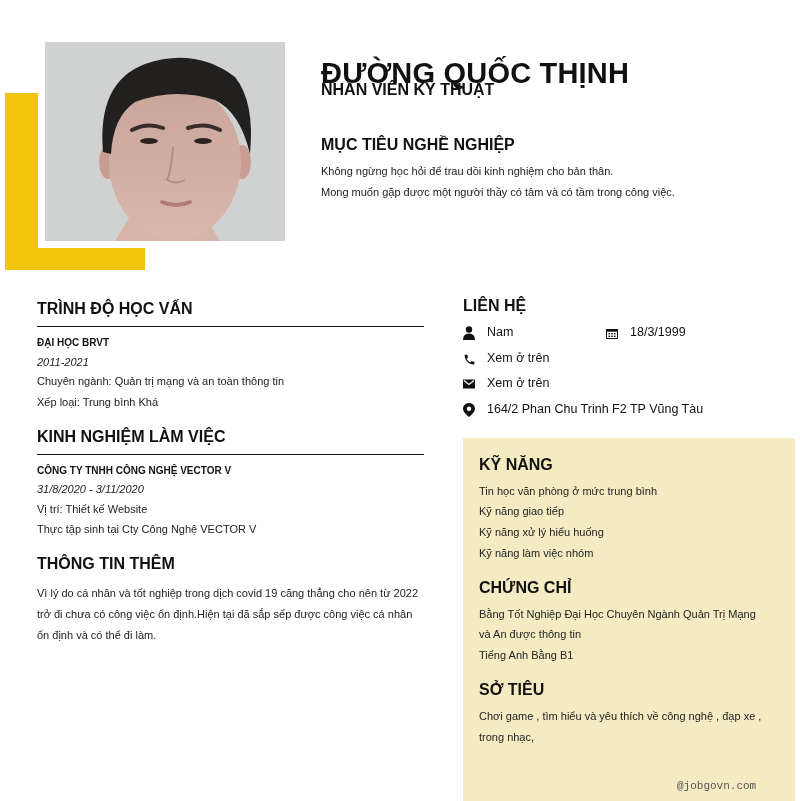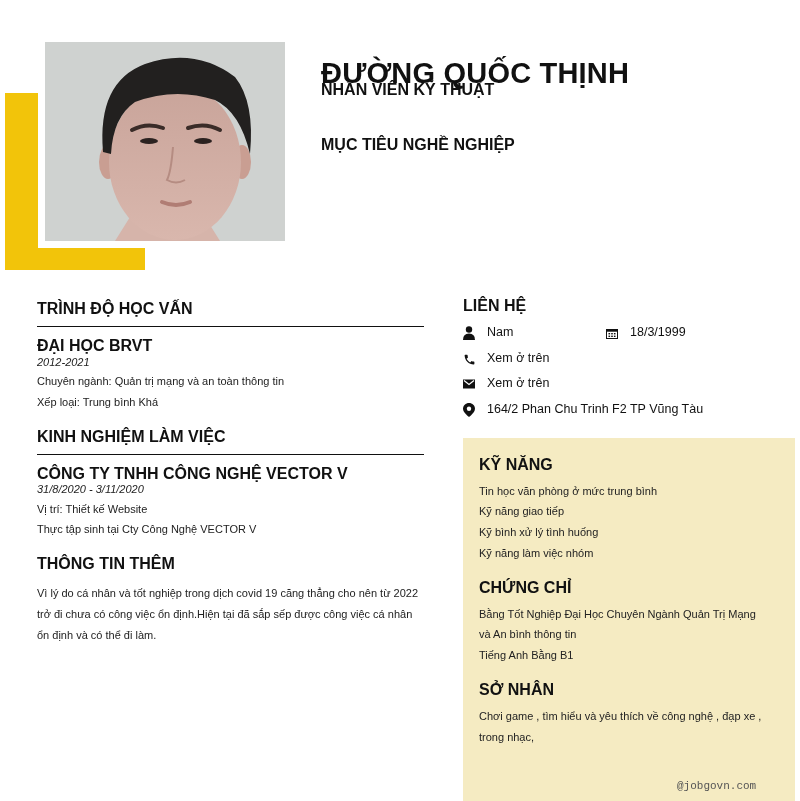--- a/index.html
+++ b/index.html
@@ -26,21 +26,21 @@
   .role { left: 321px; top: 81px; font-size: 16px; font-weight: 700; color: #111; white-space: nowrap; }
 
   .h-obj { left: 321px; top: 136px; font-size: 16px; font-weight: 700; color: #111; white-space: nowrap; }
   .obj-text { left: 321px; top: 161px; width: 450px; font-size: 11px; line-height: 21px; color: #222; }
   .obj-text div { white-space: normal; }
 
   
   .col-left { left: 37px; width: 387px; }
   .sec-title { font-size: 16px; font-weight: 700; color: #111; white-space: nowrap; }
   .rule { height: 0; border-top: 1.3px solid #111; }
-  .item-title { font-size: 16px; font-weight: 700; color: #111; white-space: nowrap; }
+  .item-title { font-size: 10px; font-weight: 700; color: #111; white-space: nowrap; }
   .item-date { font-size: 11px; font-style: italic; color: #222; white-space: nowrap; }
   .item-line { font-size: 11px; color: #222; white-space: nowrap; }
   .para { font-size: 11px; line-height: 21px; color: #222; }
 
   
   .contact-title { left: 463px; top: 297px; font-size: 16px; font-weight: 700; color: #111; white-space: nowrap; }
   .c-icon { width: 14px; height: 14px; display: flex; align-items: center; justify-content: center; }
   .c-text { font-size: 12.5px; color: #111; white-space: nowrap; }
 
   
@@ -84,26 +84,28 @@
 
     <path d="M117 160 Q131 166 145 160" stroke="#b07d74" stroke-width="4" fill="none" stroke-linecap="round"></path>
   </svg>
 </div>
 
 <div class="abs name">ĐƯỜNG QUỐC THỊNH</div>
 <div class="abs role">NHÂN VIÊN KỸ THUẬT</div>
 
 <div class="abs h-obj">MỤC TIÊU NGHỀ NGHIỆP</div>
 <div class="abs obj-text">
+  <div>Không ngừng học  hỏi để trau dồi kinh nghiệm cho bản thân.</div>
+  <div>Mong muốn gặp được một người thầy có tâm và có tầm trong công việc.</div>
 </div>
 
 <div class="abs col-left sec-title" style="top:300px;">TRÌNH ĐỘ HỌC VẤN</div>
 <div class="abs col-left rule" style="top:326px;"></div>
 <div class="abs col-left item-title" style="top:337px;">ĐẠI HỌC BRVT</div>
-<div class="abs col-left item-date" style="top:356px;">2012-2021</div>
+<div class="abs col-left item-date" style="top:356px;">2011-2021</div>
 <div class="abs col-left item-line" style="top:375px;">Chuyên ngành: Quản trị mạng và an toàn thông tin</div>
 <div class="abs col-left item-line" style="top:396px;">Xếp loại: Trung bình Khá</div>
 
 <div class="abs col-left sec-title" style="top:428px;">KINH NGHIỆM LÀM VIỆC</div>
 <div class="abs col-left rule" style="top:454px;"></div>
 <div class="abs col-left item-title" style="top:465px;">CÔNG TY TNHH CÔNG NGHỆ VECTOR V</div>
 <div class="abs col-left item-date" style="top:483px;">31/8/2020 - 3/11/2020</div>
 <div class="abs col-left item-line" style="top:503px;">Vị trí: Thiết kế Website</div>
 <div class="abs col-left item-line" style="top:523px;">Thực tập sinh tại Cty Công Nghệ VECTOR V</div>
 
@@ -155,25 +157,25 @@
       <circle cx="6" cy="5.8" r="2.2" fill="#fff"></circle>
     </svg>
 </div>
 <div class="abs c-text" style="left:487px; top:402px;">164/2 Phan Chu Trinh F2 TP Vũng Tàu</div>
 
 <div class="abs panel"></div>
 
 <div class="abs p-title" style="left:479px; top:456px;">KỸ NĂNG</div>
 <div class="abs p-line" style="left:479px; top:485px;">Tin học văn phòng ở mức trung bình</div>
 <div class="abs p-line" style="left:479px; top:505px;text-align:right;">Kỹ năng giao tiếp</div>
-<div class="abs p-line" style="left:479px; top:526px;">Kỹ bình xử lý tình huống</div>
+<div class="abs p-line" style="left:479px; top:526px;">Kỹ năng xử lý hiểu huống</div>
 <div class="abs p-line" style="left:479px; top:547px;">Kỹ năng làm việc nhóm</div>
 
 <div class="abs p-title" style="left:479px; top:579px;">CHỨNG CHỈ</div>
 <div class="abs p-line" style="left:479px; top:608px;">Bằng Tốt Nghiệp Đại Học Chuyên Ngành Quản Trị Mạng</div>
-<div class="abs p-line" style="left:479px; top:628px;">và An bình thông tin</div>
+<div class="abs p-line" style="left:479px; top:628px;">và An được thông tin</div>
 <div class="abs p-line" style="left:479px; top:649px;">Tiếng Anh Bằng B1</div>
 
-<div class="abs p-title" style="left:479px; top:681px;">SỞ NHÂN</div>
+<div class="abs p-title" style="left:479px; top:681px;">SỞ TIÊU</div>
 <div class="abs p-line" style="left:479px; top:710px;">Chơi game , tìm hiểu và yêu thích về công nghệ , đạp xe ,</div>
 <div class="abs p-line" style="left:479px; top:731px;">trong nhạc,</div>
 
 <div class="abs watermark" style="left:677px; top:780px;">@jobgovn.com</div>
 
 </body></html>

